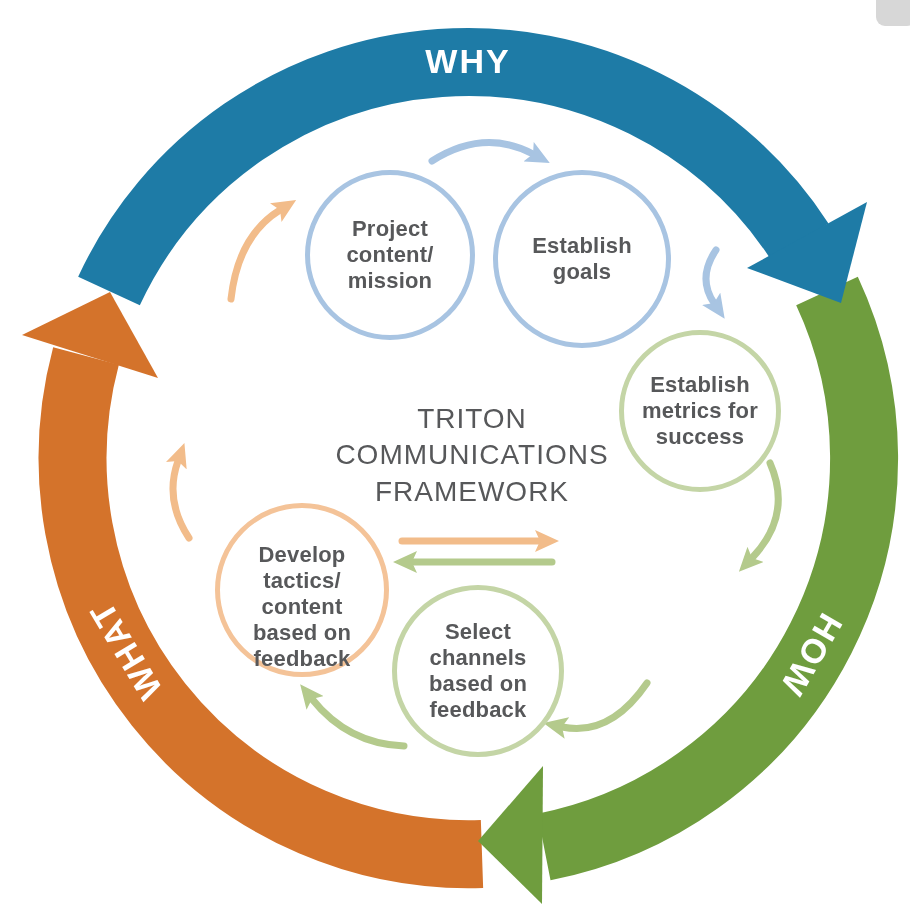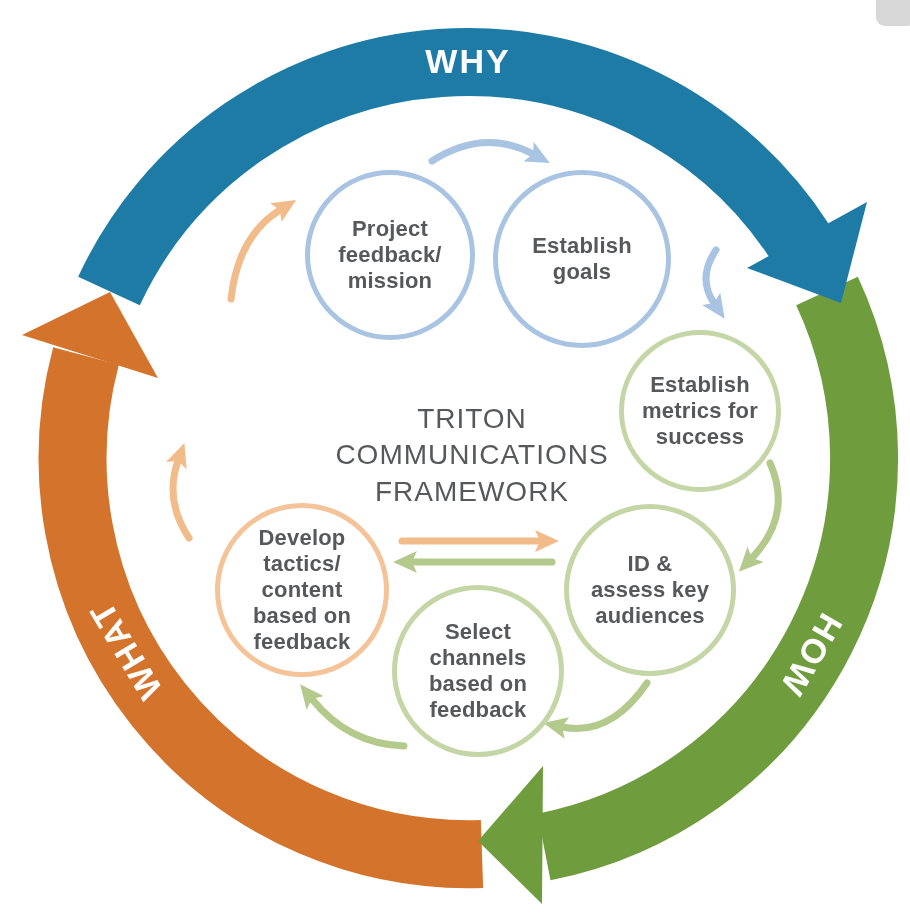--- a/index.html
+++ b/index.html
@@ -72,44 +72,39 @@
     <path class="flow" d="M 402 541 L 540 541" marker-end="url(#mh-orange)" stroke="#f2bc8a"></path>
     <path class="flow" d="M 552 562 L 412 562" marker-end="url(#mh-green)" stroke="#b4ca8c"></path>
   </svg>
 
   <div class="arc-label why">WHY</div>
   <div class="arc-label how">HOW</div>
   <div class="arc-label what">WHAT</div>
 
   <div class="node b-blue" style="left:305px;top:170px;width:170px;height:170px;">
     <span>Project
-feedback/
+content/
 mission</span>
   </div>
   <div class="node b-blue" style="left:493px;top:170px;width:178px;height:178px;">
     <span>Establish
 goals</span>
   </div>
   <div class="node b-green" style="left:619px;top:330px;width:162px;height:162px;">
     <span>Establish
 metrics for
 success</span>
   </div>
-  <div class="node b-green" style="left:564px;top:504px;width:172px;height:172px;">
-    <span>ID &amp;
-assess key
-audiences</span>
-  </div>
   <div class="node b-green" style="left:392px;top:585px;width:172px;height:172px;">
     <span>Select
 channels
 based on
 feedback</span>
   </div>
-  <div class="node b-orange" style="left:215px;top:503px;width:174px;height:174px;">
+  <div class="node b-orange" style="left:215px;top:503px;width:174px;height:174px;align-items:flex-end;">
     <span>Develop
 tactics/
 content
 based on
 feedback</span>
   </div>
 
   <div class="center-title">TRITON
 COMMUNICATIONS
 FRAMEWORK</div>

